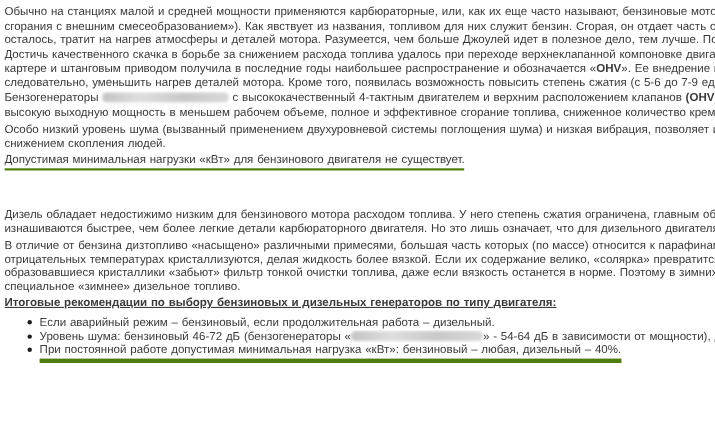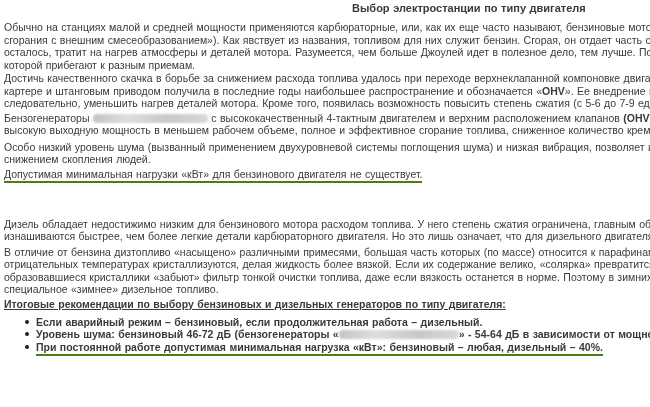--- a/index.html
+++ b/index.html
@@ -10,49 +10,45 @@
     font-size:10.5px; line-height:12.5px; color:#3a3a3a;
     word-spacing:0.5px;
   }
   #doc { padding-left:4px; width:646px; }
   .block { margin:0; }
   .ln { height:12.5px; overflow:hidden; }
   .ln.cut { white-space:nowrap; }
   .ln-red { height:16px; overflow:hidden; }
   .bold { font-weight:bold; }
   .title-line { font-weight:bold; font-size:11px; margin-left:348px; height:14px; overflow:hidden; }
-  .redline { display:inline-block; border-bottom:2px solid #4d7c0f; padding-bottom:1px; }
+  .redline { display:inline-block; border-bottom:4px solid #4d7c0f; padding-bottom:1px; }
   .heading-u { font-weight:bold; text-decoration:underline; }
   .blur-pill {
     display:inline-block; height:9px; border-radius:4px;
     background:linear-gradient(90deg,#c3c3c3,#dedede 30%,#c8c8c8 65%,#d8d8d8);
     filter:blur(1.3px); vertical-align:-1px;
   }
   .bullet-row { display:flex; align-items:flex-start; min-height:12.5px; }
   .dot { flex:none; width:4px; height:4px; border-radius:50%; background:#1f1f1f; margin:4px 7px 0 21px; }
-  .btext { flex:1; min-width:0;font-weight:bold; }
+  .btext { flex:1; min-width:0; }
   .btext.cut { white-space:nowrap; overflow:hidden; height:12.5px; }
   
   .b0{margin-top:2px}  .b1{margin-top:5px}  .b2{margin-top:1px}
   .b3{margin-top:2px}  .b4{margin-top:4px}  .b5{margin-top:2px}
   .b6{margin-top:34px} .b7{margin-top:3px}  .b8{margin-top:3px}
   .b9{margin-top:2px}  .b10{margin-top:4px}
 </style>
 </head>
 <body>
 
 <div id="doc">
-    <div class="block b0">
-      <div class="title-line"><span class="bold">Выбор электростанции по типу двигателя</span></div>
-    </div>
     <div class="block b1">
       <div class="ln cut"><span>Обычно на станциях малой и средней мощности применяются карбюраторные, или, как их еще часто называют, бензиновые моторы</span></div>
       <div class="ln cut"><span>сгорания с внешним смесеобразованием»). Как явствует из названия, топливом для них служит бензин. Сгорая, он отдает часть своей</span></div>
       <div class="ln cut"><span>осталось, тратит на нагрев атмосферы и деталей мотора. Разумеется, чем больше Джоулей идет в полезное дело, тем лучше. Повыше</span></div>
-      <div class="ln"><span>которой прибегают к разным приемам.</span></div>
     </div>
     <div class="block b2">
       <div class="ln cut"><span>Достичь качественного скачка в борьбе за снижением расхода топлива удалось при переходе верхнеклапанной компоновке двигате</span></div>
       <div class="ln cut"><span>картере и штанговым приводом получила в последние годы наибольшее распространение и обозначается «</span><span class="bold">OHV</span><span>». Ее внедрение позволи</span></div>
       <div class="ln cut"><span>следовательно, уменьшить нагрев деталей мотора. Кроме того, появилась возможность повысить степень сжатия (с 5-6 до 7-9 единиц) ч</span></div>
     </div>
     <div class="block b3">
       <div class="ln cut"><span>Бензогенераторы </span><span class="blur-pill" style="width: 115px;"></span><span> с высококачественный 4-тактным двигателем и верхним расположением клапанов </span><span class="bold">(OHV)</span></div>
       <div class="ln cut"><span>высокую выходную мощность в меньшем рабочем объеме, полное и эффективное сгорание топлива, сниженное количество кремниевых</span></div>
     </div>

